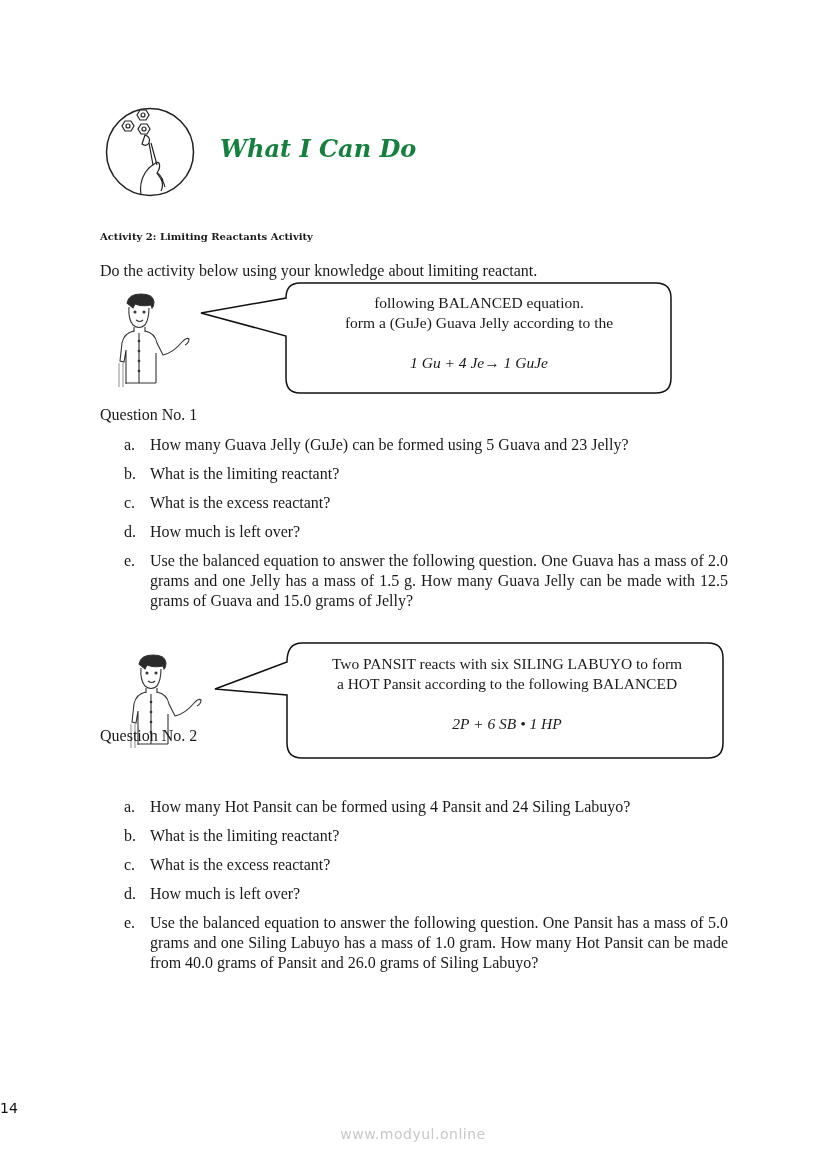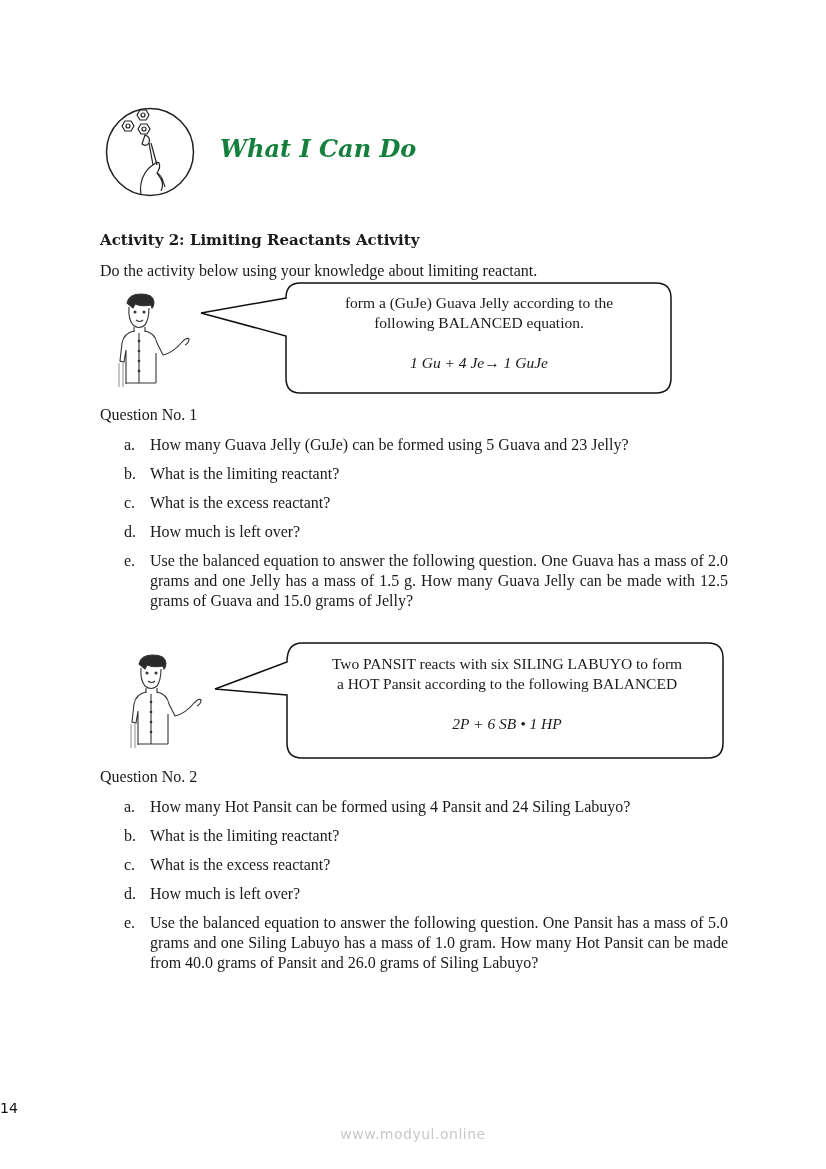--- a/index.html
+++ b/index.html
@@ -2,21 +2,21 @@
 <html><head>
 <meta charset="utf-8">
 <style>
   html, body { margin: 0; padding: 0; background: #ffffff; }
   body { width: 826px; height: 1169px; position: relative; overflow: hidden;
          font-family: "DejaVu Serif", "Liberation Serif", serif; color: #1a1a1a; }
   .abs { position: absolute; }
   .icon-circle { left: 105px; top: 107px; width: 90px; height: 90px; }
   .title { left: 220px; top: 134px; font-family: "DejaVu Serif", serif; font-weight: bold;
            font-style: italic; font-size: 24px; color: #15803d; margin: 0; }
-  .activity { left: 100px; top: 231px; font-weight: bold; font-size: 15px; margin: 0; }
+  .activity { left: 100px; top: 231px; font-weight: bold; font-size: 10px; margin: 0; }
   .intro { left: 100px; top: 262px; font-size: 14.5px; font-family: "Liberation Serif", serif; font-size: 16px; }
   .person { width: 90px; height: 95px; }
   .bubble-svg { }
   .bubble-text { text-align: center; font-family: "Liberation Serif", serif; font-size: 15.5px; line-height: 20px; }
   .bubble-text .eq { margin-top: 20px; font-style: italic; }
   .qhead { left: 100px; font-family: "Liberation Serif", serif; font-size: 16px; }
   .qlist { left: 124px; width: 604px; margin: 0; padding: 0; list-style: none;
            font-family: "Liberation Serif", serif; font-size: 16px; line-height: 20px; }
   .qlist li { position: relative; padding-left: 26px; margin-bottom: 9px; text-align: justify; }
   .qlist li .lbl { position: absolute; left: 0; top: 0; }
@@ -68,22 +68,22 @@
     <circle cx="24" cy="68" r="0.8" fill="#333"></circle>
     <circle cx="24" cy="78" r="0.8" fill="#333"></circle>
     <path d="M4,70 l0,24 M8,70 l0,24" stroke="#999"></path>
   </g>
 </svg>
 
 <svg class="abs bubble-svg" style="left:198px; top:282px;" width="476" height="113">
   <path d="M102,1 L458,1 Q473,1 473,16 L473,96 Q473,111 458,111 L102,111 Q88,111 88,96 L88,54 L3,31 L88,16 Q88,1 102,1 Z" fill="#fff" stroke="#111" stroke-width="1.5"></path>
 </svg>
 <div class="abs bubble-text" style="left:290px; top:293px; width:378px;">
+  <div>following BALANCED equation.</div>
   <div>form a (GuJe) Guava Jelly according to the</div>
-  <div>following BALANCED equation.</div>
   <div class="eq">1 Gu + 4 Je→ 1 GuJe</div>
 </div>
 
 <div class="abs qhead" style="top:406px;">Question No. 1</div>
 <ol class="abs qlist" style="top:435px;">
   <li><span class="lbl">a.</span><span>How many Guava Jelly (GuJe) can be formed using 5 Guava and 23 Jelly?</span></li>
   <li><span class="lbl">b.</span><span>What is the limiting reactant?</span></li>
   <li><span class="lbl">c.</span><span>What is the excess reactant?</span></li>
   <li><span class="lbl">d.</span><span>How much is left over?</span></li>
   <li><span class="lbl">e.</span><span>Use the balanced equation to answer the following question. One Guava has a mass of 2.0 grams and one Jelly has a mass of 1.5 g. How many Guava Jelly can be made with 12.5 grams of Guava and 15.0 grams of Jelly?</span></li>
@@ -111,21 +111,21 @@
 
 <svg class="abs bubble-svg" style="left:212px; top:642px;" width="514" height="118">
   <path d="M90,1 L496,1 Q511,1 511,16 L511,101 Q511,116 496,116 L90,116 Q75,116 75,101 L75,53 L3,47 L75,20 Q75,1 90,1 Z" fill="#fff" stroke="#111" stroke-width="1.5"></path>
 </svg>
 <div class="abs bubble-text" style="left:292px; top:654px; width:430px;">
   <div>Two PANSIT reacts with six SILING LABUYO to form</div>
   <div>a HOT Pansit according to the following BALANCED</div>
   <div class="eq">2P + 6 SB • 1 HP</div>
 </div>
 
-<div class="abs qhead" style="top:768px;text-align:right;">Question No. 2</div>
+<div class="abs qhead" style="top:727px;text-align:right;">Question No. 2</div>
 <ol class="abs qlist" style="top:797px;">
   <li><span class="lbl">a.</span><span>How many Hot Pansit can be formed using 4 Pansit and 24 Siling Labuyo?</span></li>
   <li><span class="lbl">b.</span><span>What is the limiting reactant?</span></li>
   <li><span class="lbl">c.</span><span>What is the excess reactant?</span></li>
   <li><span class="lbl">d.</span><span>How much is left over?</span></li>
   <li><span class="lbl">e.</span><span>Use the balanced equation to answer the following question. One Pansit has a mass of 5.0 grams and one Siling Labuyo has a mass of 1.0 gram. How many Hot Pansit can be made from 40.0 grams of Pansit and 26.0 grams of Siling Labuyo?</span></li>
 </ol>
 
 <div class="abs pagenum">14</div>
 <div class="abs watermark">www.modyul.online</div>

